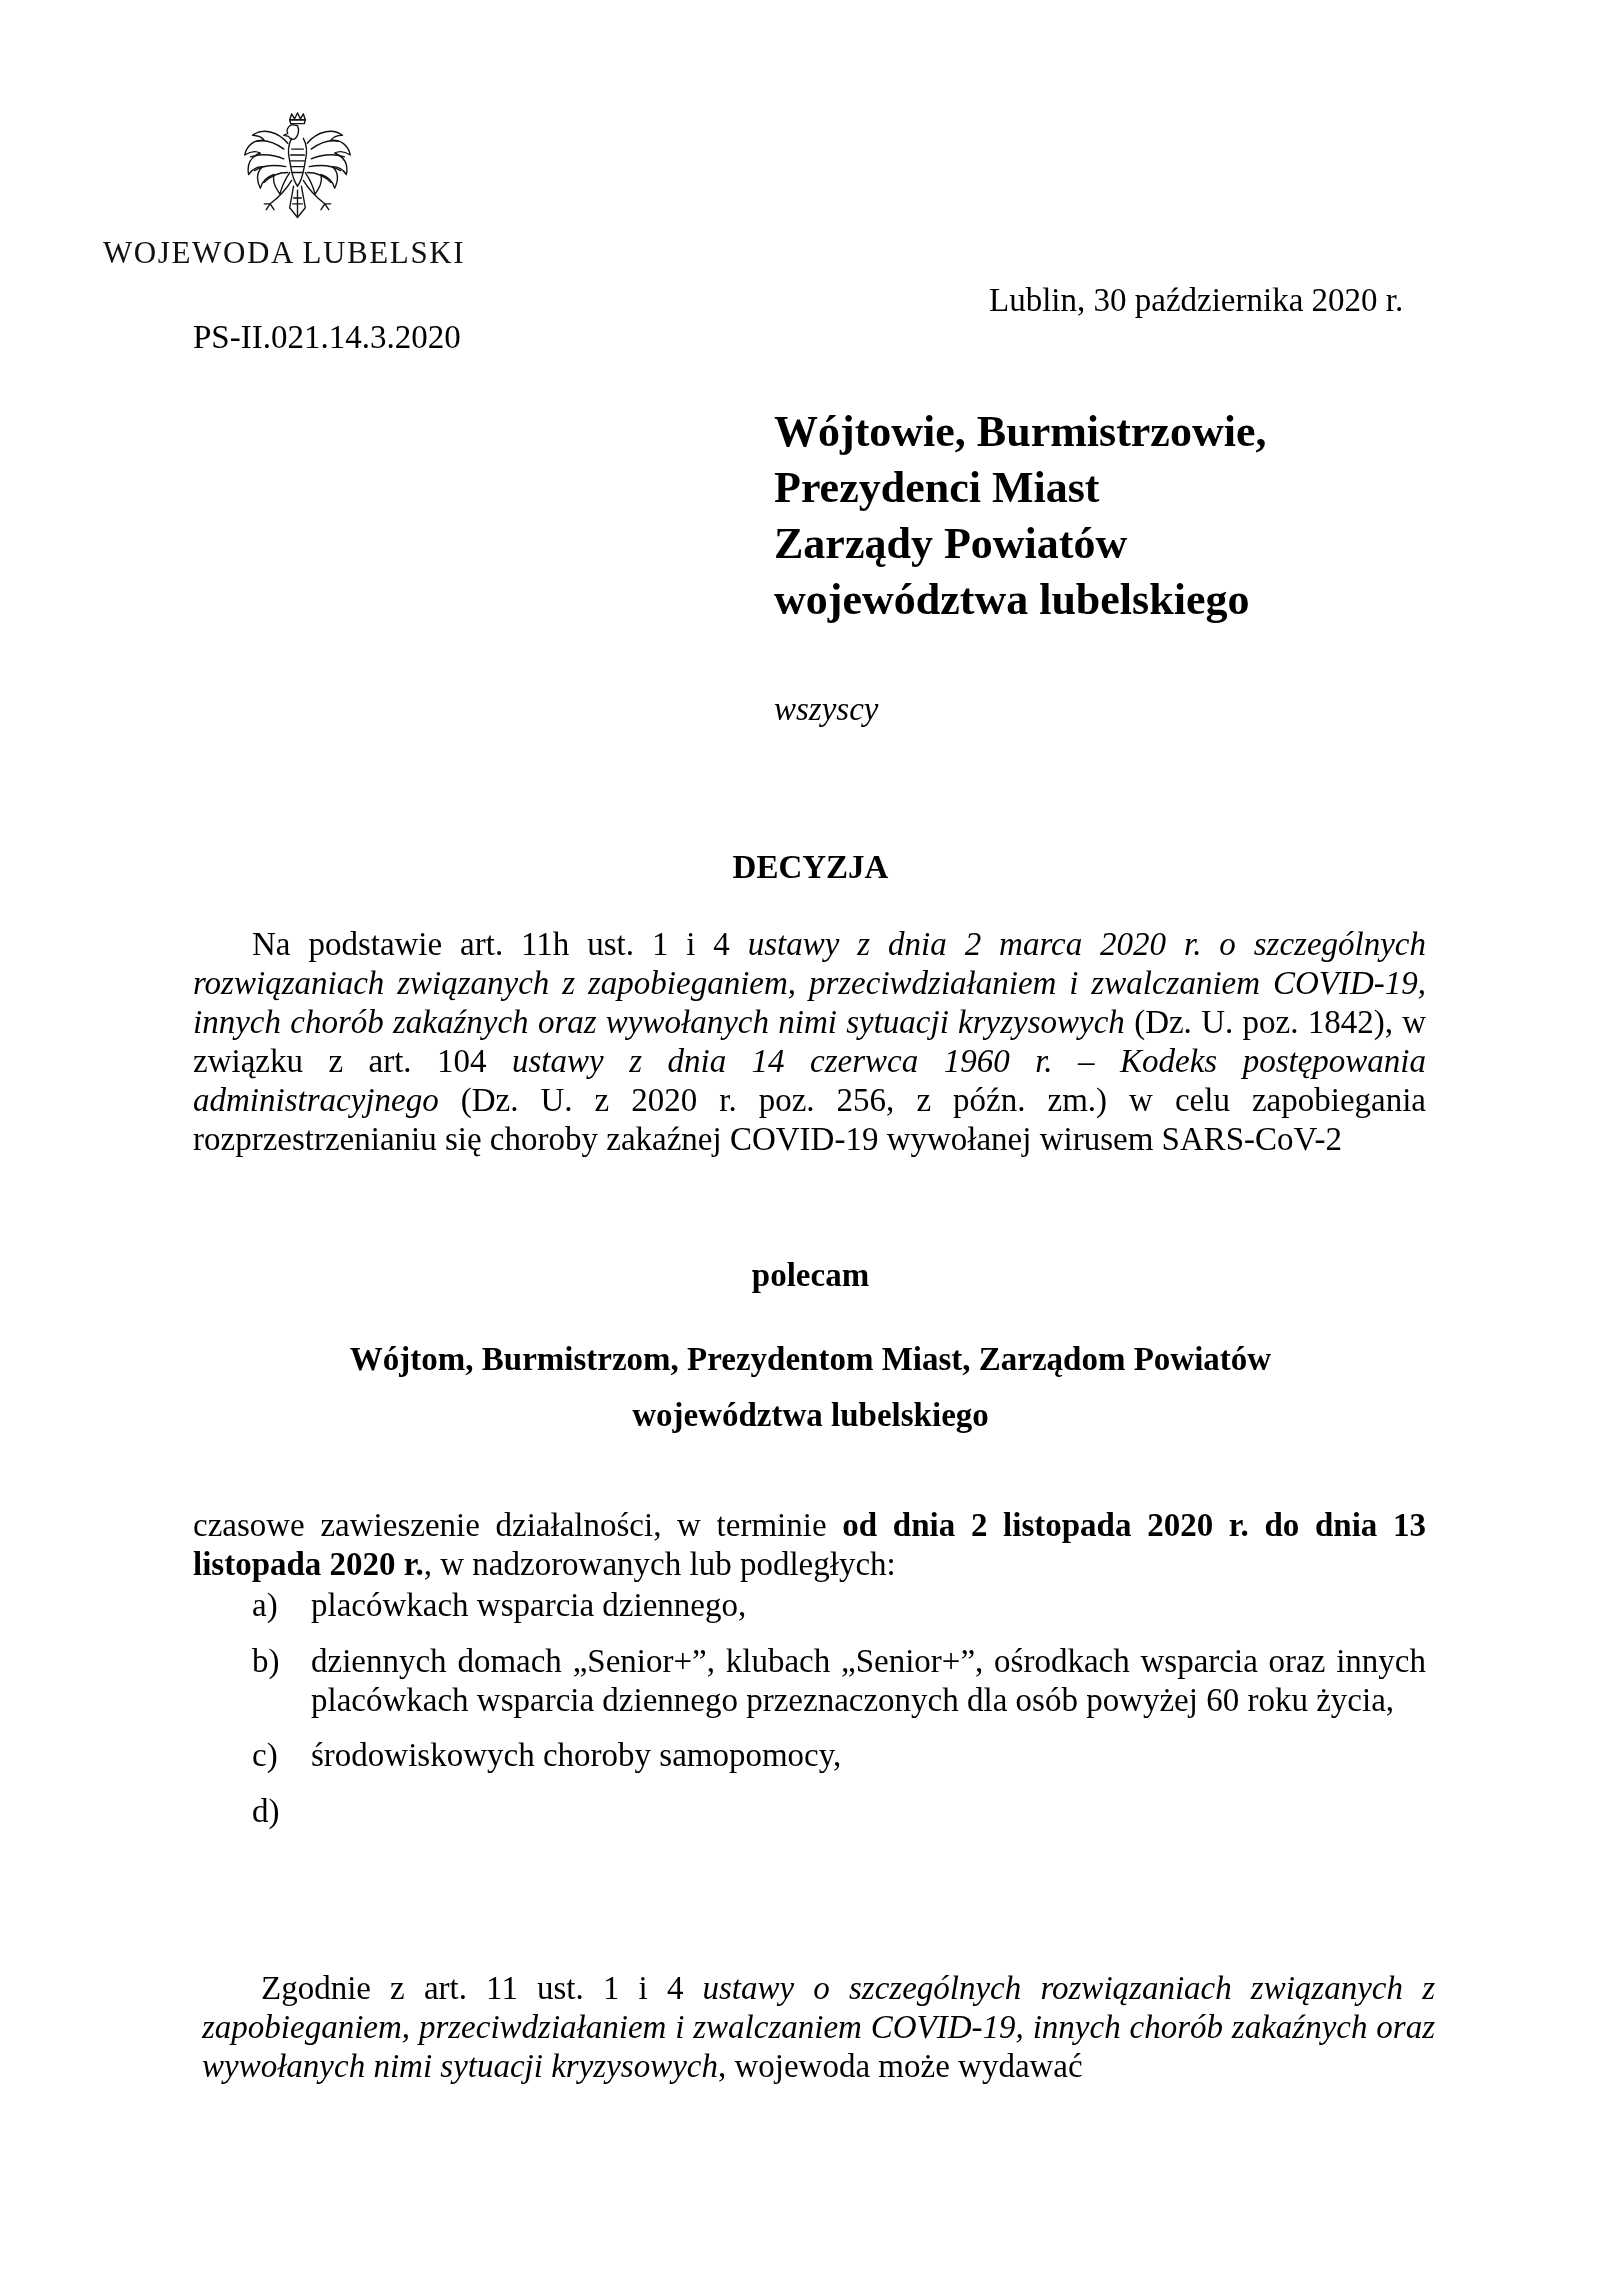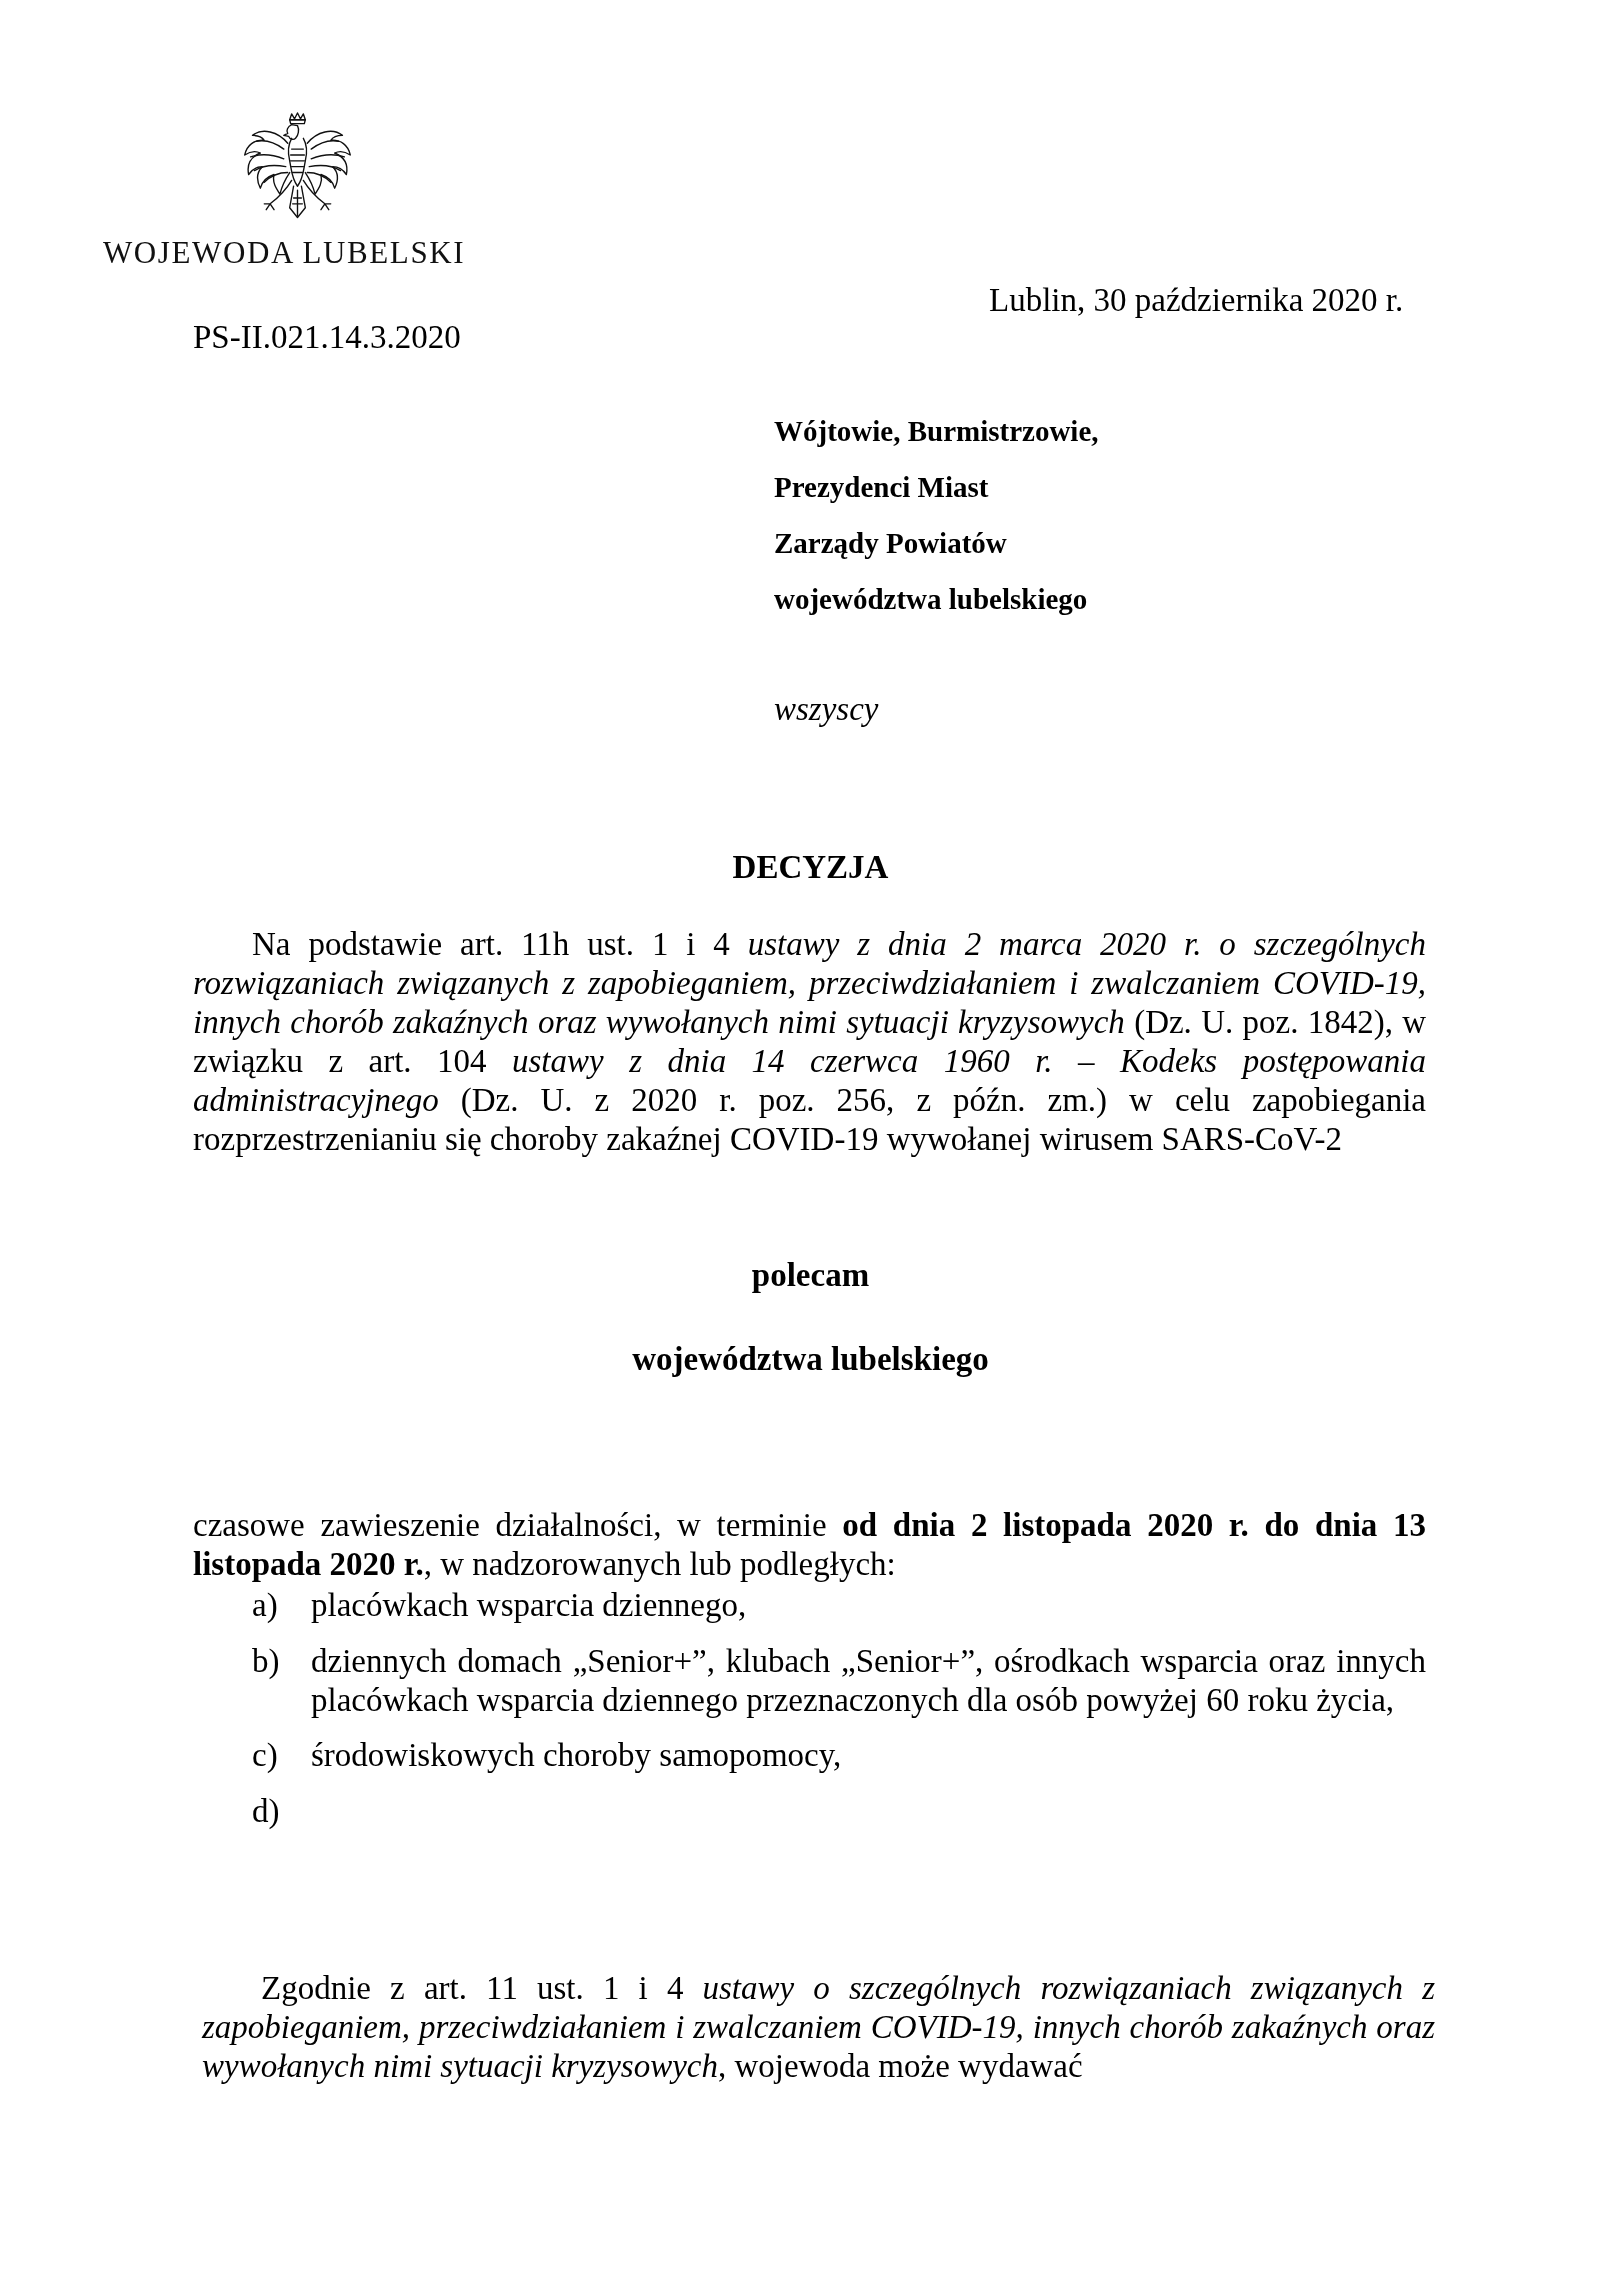--- a/index.html
+++ b/index.html
@@ -17,21 +17,21 @@
     .emblem { left: 233px; top: 110px; width: 129px; height: 129px; }
     .office-name {
       left: 103px; top: 235px;
       font-size: 31px; letter-spacing: 1.6px;
       white-space: nowrap; color: #111; text-align: center;
     }
 
     .ref-number { left: 193px; top: 319px; font-size: 33px; white-space: nowrap; }
     .place-date { left: 989px; top: 282px; font-size: 33px; white-space: nowrap; }
 
-    .recipients { left: 774px; top: 412px; font-size: 29px; font-weight: bold; }
+    .recipients { left: 774px; top: 412px; font-size: 44px; font-weight: bold; }
     .recipients div { height: 56px; line-height: 39px; white-space: nowrap; }
     .recipients-note { left: 774px; top: 691px; font-size: 33px; font-style: italic; }
 
     .doc-heading {
       left: 0; width: 1621px; top: 849px;
       text-align: center; font-size: 33px; font-weight: bold;
     }
 
     .text-block {
       left: 193px; width: 1233px;
@@ -100,20 +100,21 @@
 </div>
 <div class="abs recipients-note">wszyscy</div>
 
 <div class="abs doc-heading">DECYZJA</div>
 
 <p class="abs text-block para-intro" style="margin:0"><span>Na podstawie art. 11h ust. 1 i 4 </span><em>ustawy z dnia 2 marca 2020 r. o szczególnych rozwiązaniach związanych z zapobieganiem, przeciwdziałaniem i zwalczaniem COVID-19, innych chorób zakaźnych oraz wywołanych nimi sytuacji kryzysowych</em><span> (Dz. U. poz. 1842), w związku z art. 104 </span><em>ustawy z dnia 14 czerwca 1960 r. – Kodeks postępowania administracyjnego</em><span> (Dz. U. z 2020 r. poz. 256, z późn. zm.) w celu zapobiegania rozprzestrzenianiu się choroby zakaźnej COVID-19 wywołanej wirusem SARS-CoV-2</span></p>
 
 <div class="abs directive">polecam</div>
 
 <div class="abs addressees">
+  <div>Wójtom, Burmistrzom, Prezydentom Miast, Zarządom Powiatów</div>
   <div>województwa lubelskiego</div>
 </div>
 
 <p class="abs text-block para-suspend" style="margin:0"><span>czasowe zawieszenie działalności, w terminie </span><strong>od dnia 2 listopada 2020 r. do dnia 13 listopada 2020 r.</strong><span>, w nadzorowanych lub podległych:</span></p>
 
 <div class="abs facility-list">
   <div class="list-item">
     <span class="marker">a)</span>
     <span class="item-text">placówkach wsparcia dziennego,</span>
   </div>

